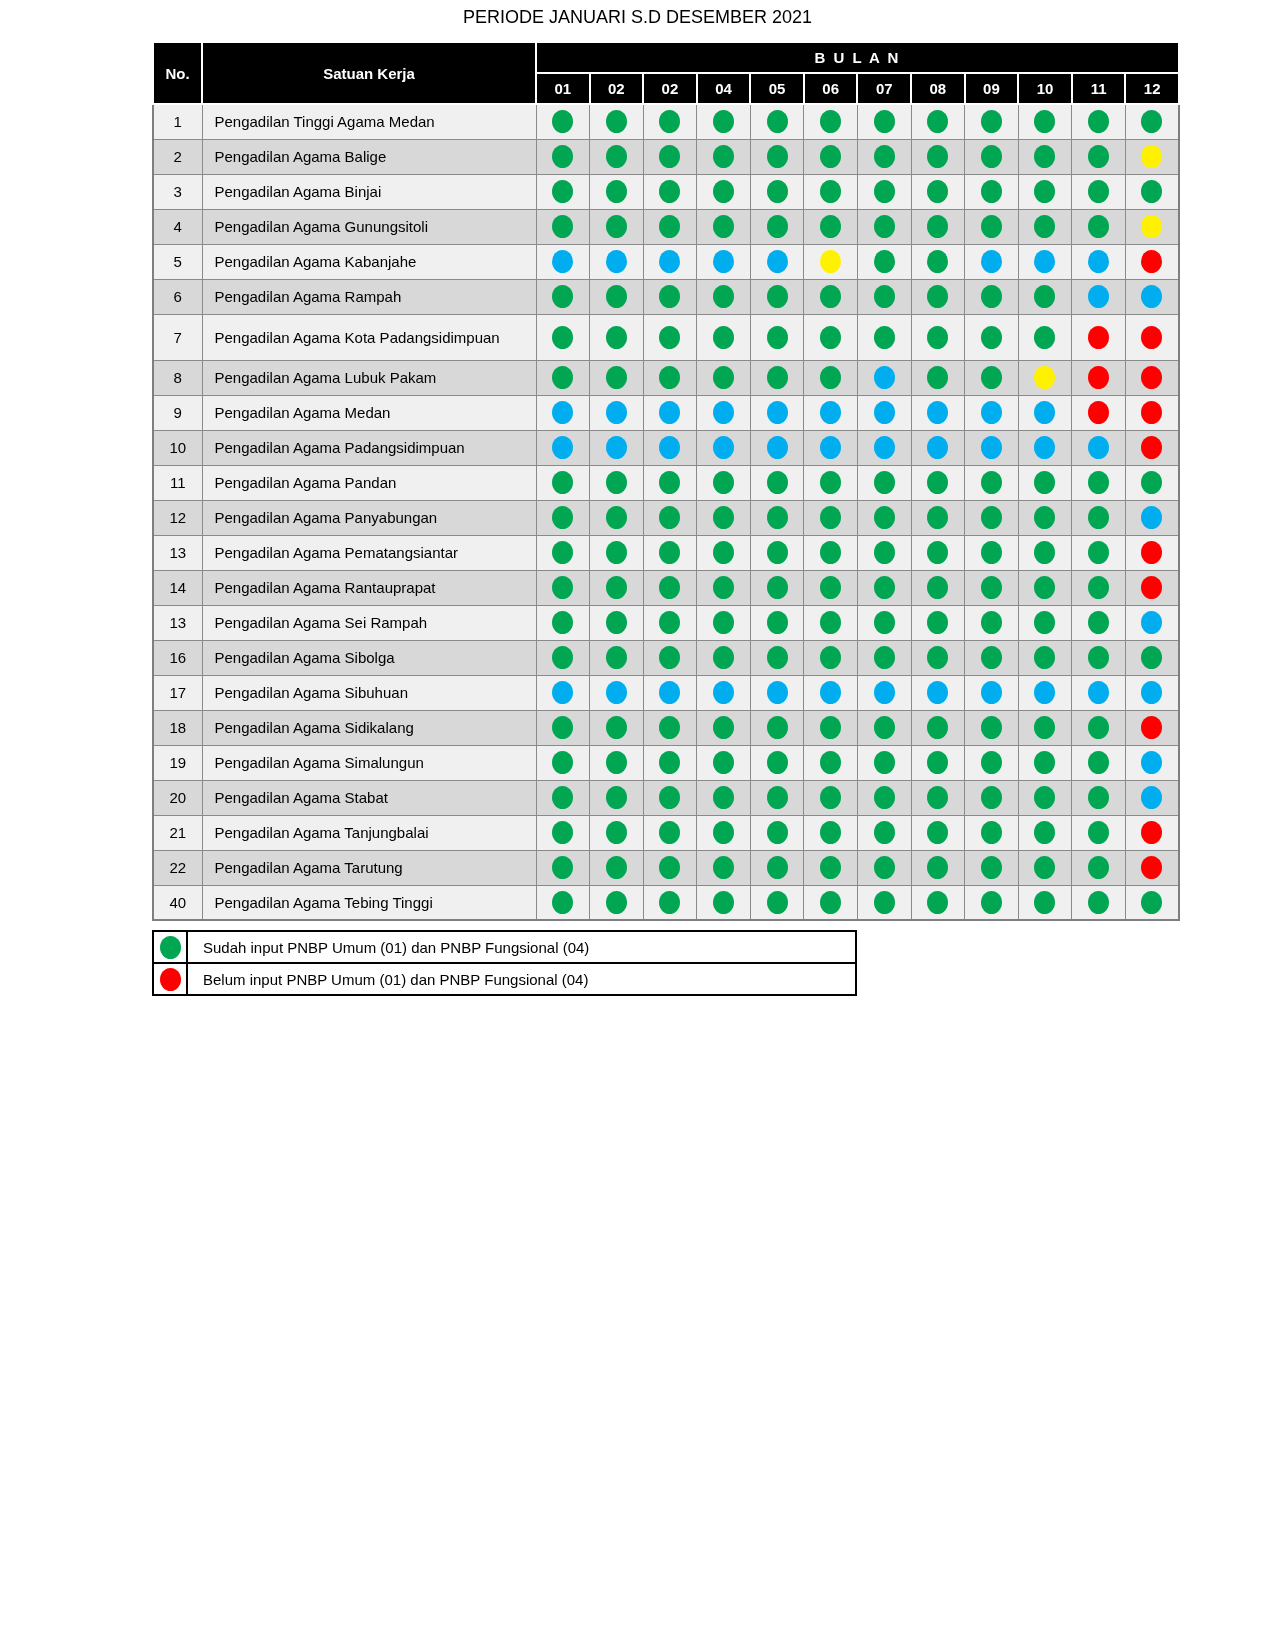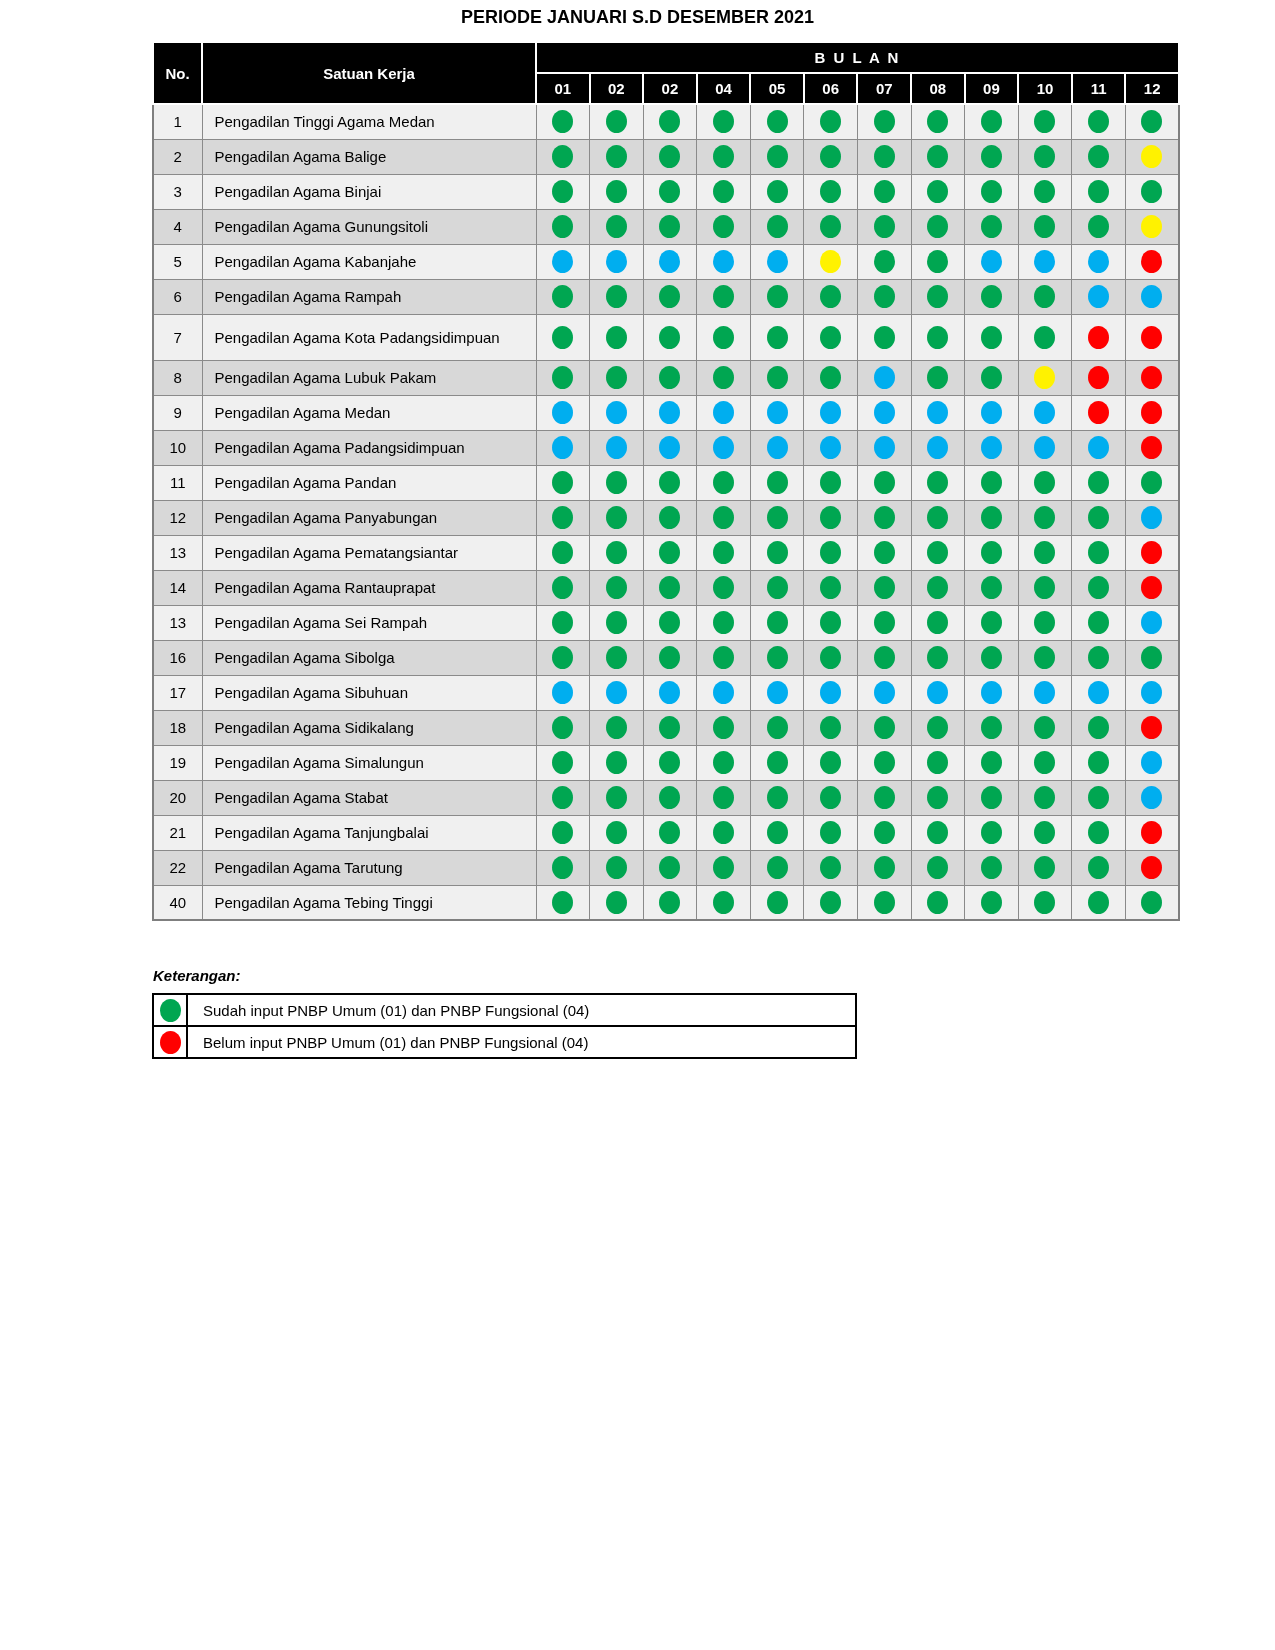--- a/index.html
+++ b/index.html
@@ -16,21 +16,21 @@
     padding-top: 57px;
     text-align: center;
     font-size: 27px;
     font-weight: bold;
     letter-spacing: -0.5px;
   }
   .subtitle {
     margin-top: 7px;
     text-align: center;
     font-size: 18px;
-    font-weight: bold;
+    font-weight: normal;
   }
   .note {
     margin: 19px 0 0 153px;
     font-style: italic;
     font-size: 14px;
   }
 
   table.monitor {
     border-collapse: collapse;
     table-layout: fixed;
@@ -508,21 +508,20 @@
           <td class="cell"><span class="dot" style="background: rgb(0, 166, 81);"></span></td>
           <td class="cell"><span class="dot" style="background: rgb(0, 166, 81);"></span></td>
           <td class="cell"><span class="dot" style="background: rgb(0, 166, 81);"></span></td>
           <td class="cell"><span class="dot" style="background: rgb(0, 166, 81);"></span></td>
           <td class="cell"><span class="dot" style="background: rgb(0, 166, 81);"></span></td>
           <td class="cell"><span class="dot" style="background: rgb(0, 166, 81);"></span></td>
         </tr>
       </tbody>
   </table>
 
-  <div class="keterangan">Keterangan:</div>
 
   <table class="legend">
     <tbody id="legend-body">
         <tr>
           <td class="swatch"><span class="dot" style="background: rgb(0, 166, 81);"></span></td>
           <td class="text">Sudah input PNBP Umum (01) dan PNBP Fungsional (04)</td>
         </tr>
         <tr>
           <td class="swatch"><span class="dot" style="background: rgb(255, 0, 0);"></span></td>
           <td class="text">Belum input PNBP Umum (01) dan PNBP Fungsional (04)</td>

